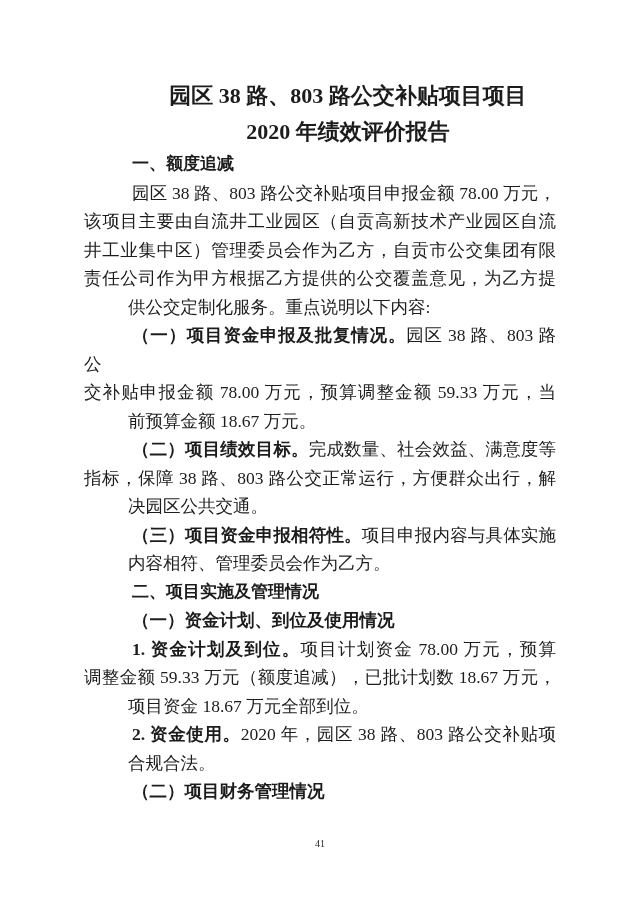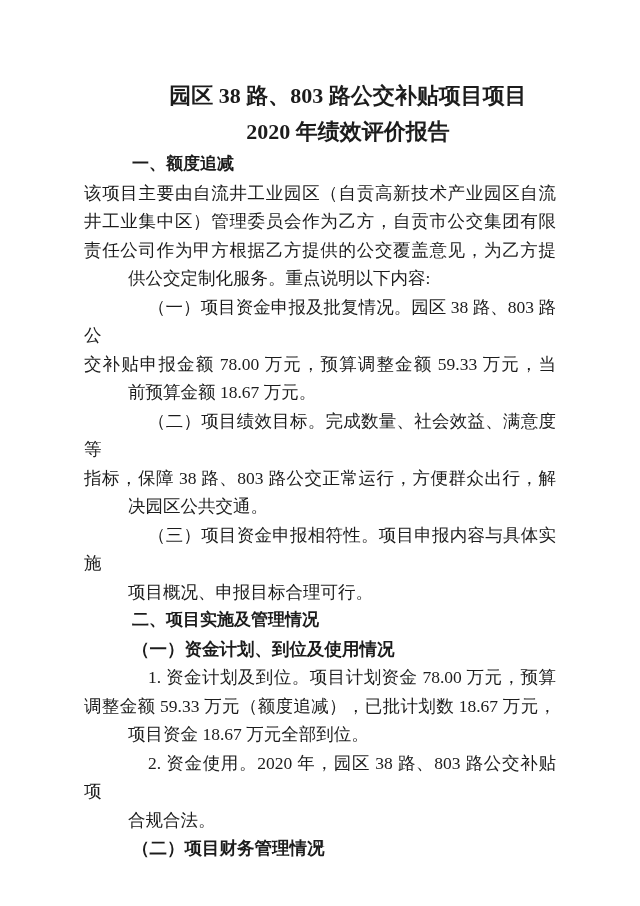--- a/index.html
+++ b/index.html
@@ -56,22 +56,21 @@
     text-indent: 48px;
     font-size: 17px;
   }
   .line.heading-kai {
     font-weight: bold;
     text-align: center;
     text-align-last: left;
     text-indent: 48px;
   }
   .bold {
-    font-weight: normal;
-    margin-left: 16px;
+    font-weight: bold;
   }
   .page-num {
     position: absolute;
     top: 838px;
     left: 0;
     width: 640px;
     text-align: center;
     font-size: 10px;
     color: #2a2a2a;
   }
@@ -79,32 +78,33 @@
 </head>
 <body>
 
 <div class="page">
   <div class="doc-title">
     <div>园区 38 路、803 路公交补贴项目项目</div>
     <div>2020 年绩效评价报告</div>
   </div>
   <div class="doc-body">
       <div class="line heading-hei">一、额度追减</div>
+      <div class="line first"><span class="">园区 38 路、803 路公交补贴项目申报金额 78.00 万元，</span></div>
       <div class="line"><span class="">该项目主要由自流井工业园区（自贡高新技术产业园区自流</span></div>
       <div class="line"><span class="">井工业集中区）管理委员会作为乙方，自贡市公交集团有限</span></div>
       <div class="line"><span class="">责任公司作为甲方根据乙方提供的公交覆盖意见，为乙方提</span></div>
       <div class="line last"><span class="">供公交定制化服务。重点说明以下内容:</span></div>
       <div class="line first"><span class="bold">（一）项目资金申报及批复情况。</span><span class="">园区 38 路、803 路公</span></div>
       <div class="line"><span class="">交补贴申报金额 78.00 万元，预算调整金额 59.33 万元，当</span></div>
       <div class="line last"><span class="">前预算金额 18.67 万元。</span></div>
       <div class="line first"><span class="bold">（二）项目绩效目标。</span><span class="">完成数量、社会效益、满意度等</span></div>
       <div class="line"><span class="">指标，保障 38 路、803 路公交正常运行，方便群众出行，解</span></div>
       <div class="line last"><span class="">决园区公共交通。</span></div>
       <div class="line first"><span class="bold">（三）项目资金申报相符性。</span><span class="">项目申报内容与具体实施</span></div>
-      <div class="line last"><span class="">项目概况、申报目标合理可行。</span></div>
+      <div class="line last"><span class="">内容相符、管理委员会作为乙方。</span></div>
       <div class="line heading-hei">二、项目实施及管理情况</div>
       <div class="line heading-kai">（一）资金计划、到位及使用情况</div>
       <div class="line first"><span class="bold">1. 资金计划及到位。</span><span class="">项目计划资金 78.00 万元，预算</span></div>
       <div class="line"><span class="">调整金额 59.33 万元（额度追减），已批计划数 18.67 万元，</span></div>
       <div class="line last"><span class="">项目资金 18.67 万元全部到位。</span></div>
       <div class="line first"><span class="bold">2. 资金使用。</span><span class="">2020 年，园区 38 路、803 路公交补贴项</span></div>
       <div class="line last"><span class="">合规合法。</span></div>
       <div class="line heading-kai">（二）项目财务管理情况</div>
     </div>
   <div class="page-num">41</div>

